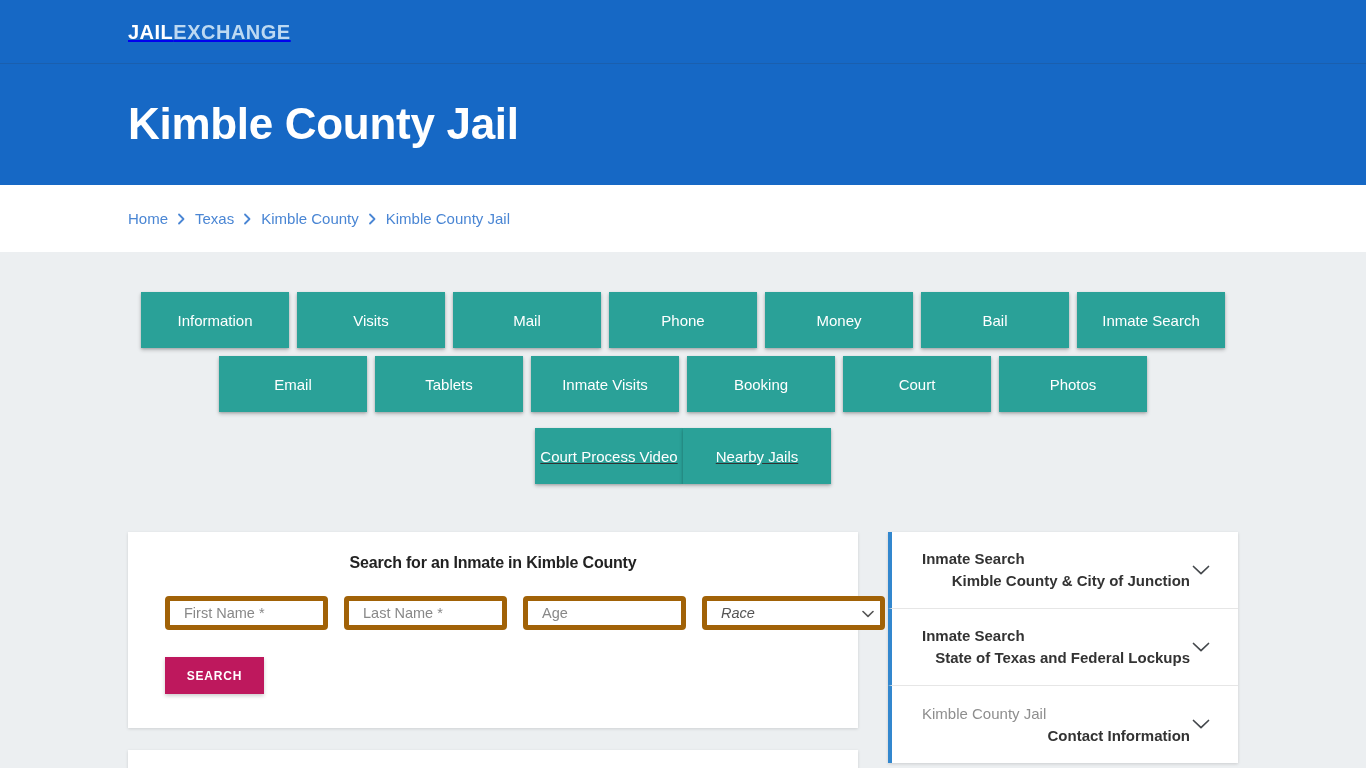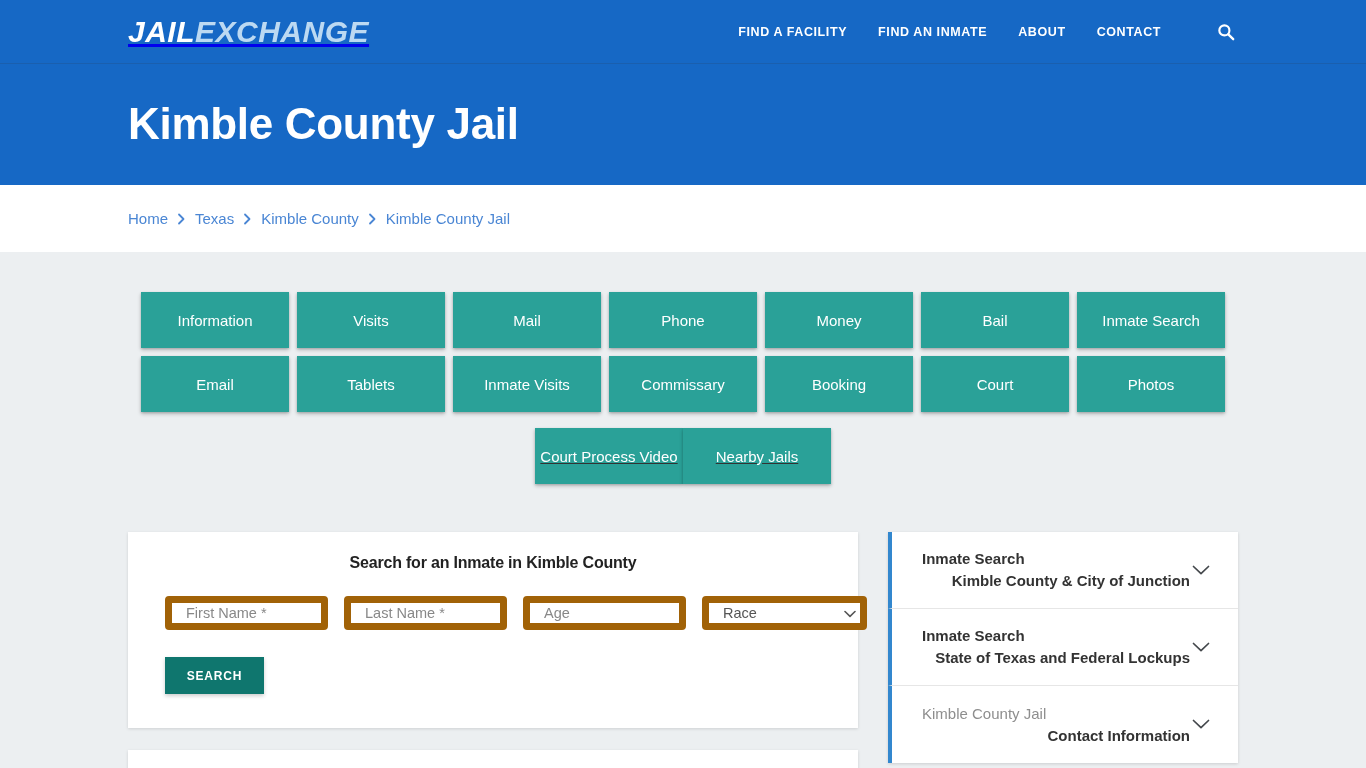--- a/index.html
+++ b/index.html
@@ -19,27 +19,26 @@
   .navbar {
     height: 64px;
     background: #1668c5;
     display: flex;
     align-items: center;
     padding: 0 130px 0 128px;
     border-bottom: 1px solid #1a5fae;
     position: relative;
   }
   .brand {
-    font-size: 30px;
+    font-size: 20px;
     font-weight: bold;
     letter-spacing: 0.5px;
     line-height: 1;
     white-space: nowrap;
     user-select: none;
-    font-style: italic;
   }
   .brand .b-jail { color: #ffffff; }
   .brand .b-exchange { color: #bcd9f2; }
   .nav-links {
     margin-left: auto;
     display: flex;
     align-items: center;
     gap: 31px;
   }
   .nav-link {
@@ -162,46 +161,46 @@
     margin-bottom: 24px;
     letter-spacing: -0.2px;
   }
   .fields {
     display: flex;
     gap: 16px;
     padding: 0 17px;
   }
   .fld {
     height: 34px;
-    border: 7px solid #a16207;
+    border: 5px solid #a16207;
     border-radius: 4px;
     background: #fff;
     font-family: "Liberation Sans", sans-serif;
     font-size: 14.5px;
     color: #555;
     padding: 0 14px;
     outline: none;
   }
   .fld::placeholder { color: #888; }
   .f-first { width: 163px; }
   .f-last  { width: 163px; }
   .f-age   { width: 163px; }
-  .f-race  { width: 165px; appearance: none; background-image: none; padding-right: 20px; }
+  .f-race  { width: 183px; appearance: none; background-image: none; padding-right: 20px; font-style: italic; }
   .select-wrap { position: relative; }
   .select-wrap .chev {
     position: absolute;
     right: 11px; top: 50%;
     transform: translateY(-50%);
     pointer-events: none;
   }
   .search-btn {
     margin: 27px 0 0 17px;
     width: 99px;
     height: 37px;
-    background: #0f766e;
+    background: #be185d;
     color: #ffffff;
     border: none;
     font-family: "Liberation Sans", sans-serif;
     font-size: 12px;
     font-weight: bold;
     letter-spacing: 0.8px;
     cursor: pointer;
     box-shadow: 0 2px 4px rgba(0,0,0,0.2);
   }
 
@@ -232,32 +231,20 @@
   .acc-l1.muted { font-weight: normal; color: #8e8e8e; }
   .acc-chev { width: 22px; margin-right: 10px; display:flex; align-items:center; justify-content:center; }
 </style>
 </head>
 <body>
 
 <div class="navbar">
   <a class="brand" href="#">
     <span class="b-jail">JAIL</span><span class="b-exchange">EXCHANGE</span>
   </a>
-  <div class="nav-links">
-    <a class="nav-link" href="#">FIND A FACILITY</a>
-    <a class="nav-link" href="#">FIND AN INMATE</a>
-    <a class="nav-link" href="#">ABOUT</a>
-    <a class="nav-link" href="#">CONTACT</a>
-    <span class="nav-search">
-      <svg width="18" height="18" viewBox="0 0 20 20" fill="none">
-        <circle cx="8.2" cy="8.2" r="5.6" stroke="#ffffff" stroke-width="2.4"></circle>
-        <line x1="12.6" y1="12.6" x2="18" y2="18" stroke="#ffffff" stroke-width="2.6" stroke-linecap="round"></line>
-      </svg>
-    </span>
-  </div>
 </div>
 
 <div class="hero">
   <h1>Kimble County Jail</h1>
 </div>
 
 <div class="crumb-bar">
   <nav class="crumbs">
     <a class="crumb" href="#">Home</a>
     <span class="crumb-sep">
@@ -289,21 +276,20 @@
       <button class="gbtn">Visits</button>
       <button class="gbtn">Mail</button>
       <button class="gbtn">Phone</button>
       <button class="gbtn">Money</button>
       <button class="gbtn">Bail</button>
       <button class="gbtn">Inmate Search</button>
 
       <button class="gbtn">Email</button>
       <button class="gbtn">Tablets</button>
       <button class="gbtn">Inmate Visits</button>
-      <button class="gbtn">Commissary</button>
       <button class="gbtn">Booking</button>
       <button class="gbtn">Court</button>
       <button class="gbtn">Photos</button>
 
       <div class="row-last">
         <button class="gbtn">Court Process Video</button>
         <button class="gbtn">Nearby Jails</button>
       </div>
     </div>
 

